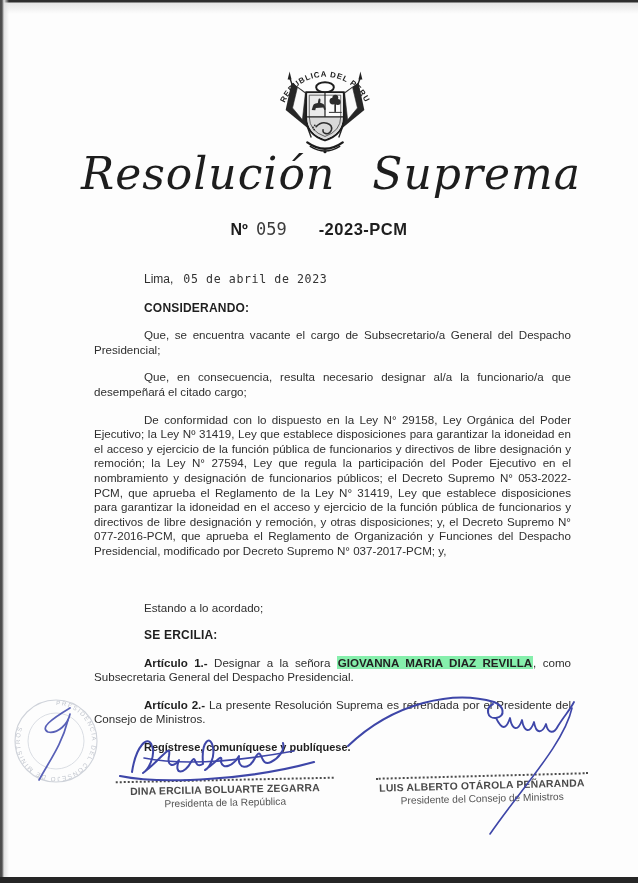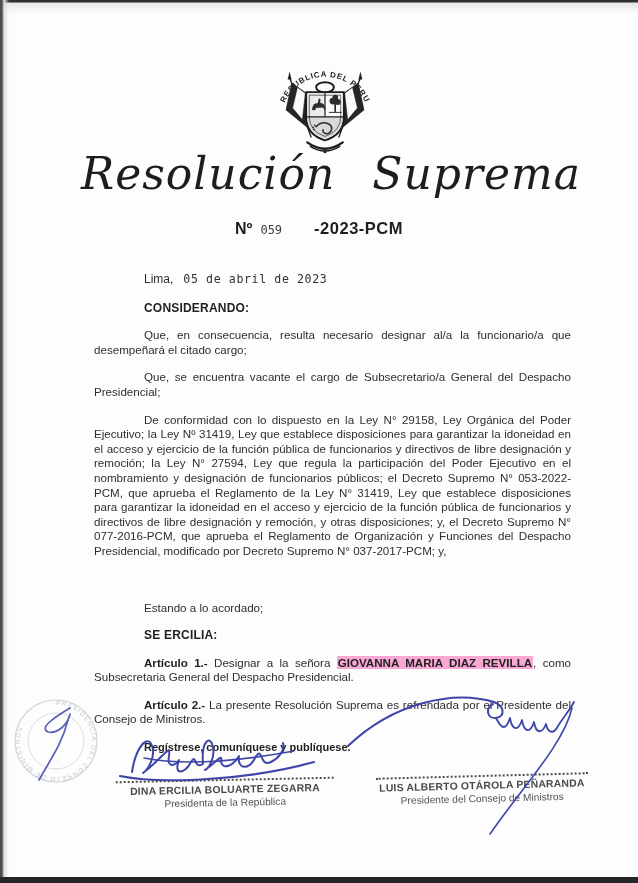--- a/index.html
+++ b/index.html
@@ -18,33 +18,33 @@
 
   .doc-title {
     position:absolute; top:148px; left:12px; width:100%; margin:0; text-align:center;
     font-family:"DejaVu Serif", serif; font-style:italic; font-weight:400;
     font-size:44px; letter-spacing:1px; word-spacing:22px; color:#1d1d1d;
   }
 
   .number-line { position:absolute; top:219px; left:0; width:100%;
     display:flex; justify-content:center; align-items:baseline; }
   .num-prefix { font-weight:bold; font-size:16px; color:#1e1e1e; }
-  .num-value  { font-family:"DejaVu Sans Mono", monospace; font-size:12px; margin-left:8px; color:#3c3c3c; }
+  .num-value  { font-family:"DejaVu Sans Mono", monospace; font-size:17px; margin-left:8px; color:#3c3c3c; }
   .num-suffix { font-weight:bold; font-size:16.5px; margin-left:32px; letter-spacing:.5px; color:#1e1e1e;text-align:center; }
 
   .doc-body { position:absolute; left:94px; top:272px; width:477px;
     font-size:11.6px; line-height:14.6px; color:#2e2e2e; }
   .date-line { margin:0 0 14px 50px; font-size:12px; }
   .date-mono { font-family:"DejaVu Sans Mono", monospace; font-size:11.6px; margin-left:10px; letter-spacing:.6px; color:#333; }
   .h { font-weight:bold; margin:0 0 13px 50px; font-size:12px; letter-spacing:.2px; color:#1f1f1f; }
   .para { margin:0 0 13px 0; text-indent:50px; text-align:justify; }
   .para.single { text-align:left;margin-top:42px; }
   .closing { font-weight:bold; margin:1px 0 0 50px; font-size:11px; color:#1f1f1f; }
   .lbl { font-weight:bold; color:#1f1f1f; }
-  mark.hl { background:#f9a8d4; font-weight:bold; color:#222; padding:0 1px; }
+  mark.hl { background:#86efac; font-weight:bold; color:#222; padding:0 1px; }
 
   .sig-left-svg  { position:absolute; left:112px; top:712px; width:220px; height:78px; z-index:3; }
   .sig-right-svg { position:absolute; left:342px; top:686px; width:258px; height:154px; z-index:3; }
   .sig-block { position:absolute; text-align:center; z-index:2; }
   .sig-block .dots { border-top:2px dotted #4c4c4c; height:0; margin:0 auto 3px; }
   .sig-block .name { font-size:10.4px; font-weight:bold; color:#4a4a4a; letter-spacing:.2px; }
   .sig-block .role { font-size:10.2px; margin-top:2px; color:#545454; }
   .sig-left-block  { left:100px; top:779px; width:250px; transform:rotate(-1.2deg); }
   .sig-left-block .dots  { width:218px; }
   .sig-right-block { left:366px; top:775px; width:232px; transform:rotate(-1.5deg); }
@@ -125,22 +125,22 @@
   <div class="number-line">
     <span class="num-prefix">Nº</span>
     <span class="num-value">059</span>
     <span class="num-suffix">-2023-PCM</span>
   </div>
 
   <div class="doc-body">
     <div class="date-line"><span>Lima,</span><span class="date-mono">05 de abril de 2023</span></div>
 
     <p class="h">CONSIDERANDO:</p>
+    <p class="para">Que, se encuentra vacante el cargo de Subsecretario/a General del Despacho Presidencial;</p>
     <p class="para">Que, en consecuencia, resulta necesario designar al/a la funcionario/a que desempeñará el citado cargo;</p>
-    <p class="para">Que, se encuentra vacante el cargo de Subsecretario/a General del Despacho Presidencial;</p>
     <p class="para">De conformidad con lo dispuesto en la Ley N° 29158, Ley Orgánica del Poder Ejecutivo; la Ley Nº 31419, Ley que establece disposiciones para garantizar la idoneidad en el acceso y ejercicio de la función pública de funcionarios y directivos de libre designación y remoción; la Ley N° 27594, Ley que regula la participación del Poder Ejecutivo en el nombramiento y designación de funcionarios públicos; el Decreto Supremo N° 053-2022-PCM, que aprueba el Reglamento de la Ley N° 31419, Ley que establece disposiciones para garantizar la idoneidad en el acceso y ejercicio de la función pública de funcionarios y directivos de libre designación y remoción, y otras disposiciones; y, el Decreto Supremo N° 077-2016-PCM, que aprueba el Reglamento de Organización y Funciones del Despacho Presidencial, modificado por Decreto Supremo N° 037-2017-PCM; y,</p>
     <p class="para single">Estando a lo acordado;</p>
 
     <p class="h">SE ERCILIA:</p>
     <p class="para"><span class="lbl">Artículo 1.-</span> <span>Designar a la señora</span> <mark class="hl">GIOVANNA MARIA DIAZ REVILLA</mark><span>, como Subsecretaria General del Despacho Presidencial.</span></p>
     <p class="para"><span class="lbl">Artículo 2.-</span> <span>La presente Resolución Suprema es refrendada por el Presidente del Consejo de Ministros.</span></p>
 
     <p class="closing">Regístrese, comuníquese y publíquese.</p>
   </div>
 

